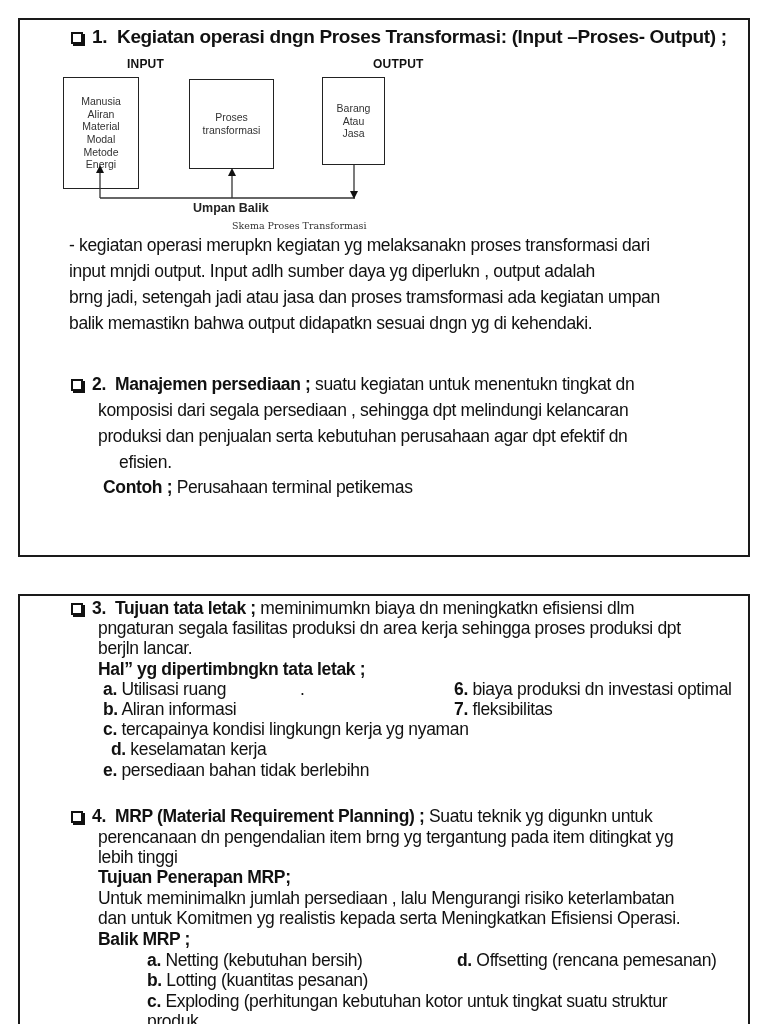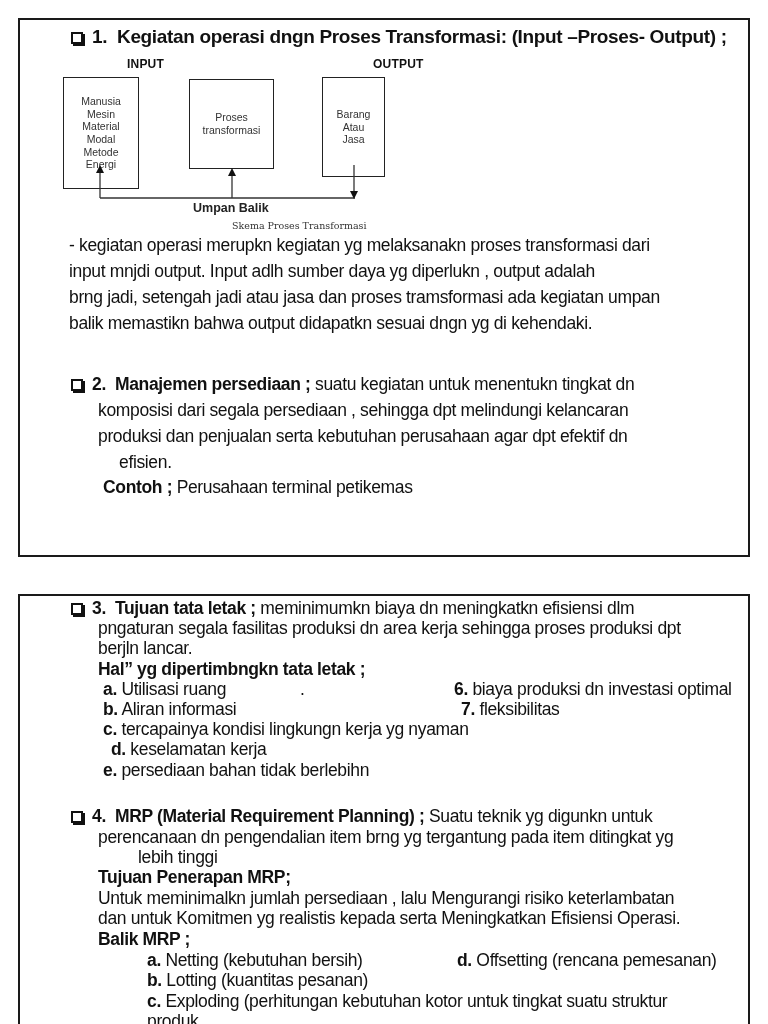--- a/index.html
+++ b/index.html
@@ -47,33 +47,33 @@
 <div class="txt big" style="left:28px; top:26px;">
   <span class="checkbox"></span><b>1.</b>&nbsp;&nbsp;<b>Kegiatan operasi dngn Proses Transformasi: (Input –Proses- Output) ;</b>
 </div>
 
 <div>
   <div class="diag-label" style="left:82px; top:57px;">INPUT</div>
   <div class="diag-label" style="left:328px; top:57px;">OUTPUT</div>
 
   <div class="box" style="left:63px; top:77px; width:76px; height:112px;">
     <span>Manusia</span>
-    <span>Mesin</span>
+    <span>Aliran</span>
     <span>Material</span>
     <span>Modal</span>
     <span>Metode</span>
     <span>Energi</span>
   </div>
 
   <div class="box" style="left:189px; top:79px; width:85px; height:90px;">
     <span>Proses</span>
     <span>transformasi</span>
   </div>
 
-  <div class="box" style="left:322px; top:77px; width:63px; height:100px;">
+  <div class="box" style="left:322px; top:77px; width:63px; height:88px;">
     <span>Barang</span>
     <span>Atau</span>
     <span>Jasa</span>
   </div>
 
   <svg class="lines" width="768" height="240">
     <g stroke="#333" stroke-width="1.3" fill="none">
       <line x1="100" y1="172" x2="100" y2="198"></line>
       <line x1="232" y1="175" x2="232" y2="198"></line>
       <line x1="354" y1="165" x2="354" y2="192"></line>
@@ -120,29 +120,29 @@
   <div class="txt med" style="left:55px; top:659px;"><b>Hal” yg dipertimbngkn tata letak ;</b></div>
 
   <div class="txt med" style="left:60px; top:679px;"><b>a.</b><span> Utilisasi ruang</span></div>
   <div class="txt med" style="left:257px; top:679px;">.</div>
   <div class="txt med" style="left:60px; top:699px;"><b>b.</b><span> Aliran informasi</span></div>
   <div class="txt med" style="left:60px; top:719px;"><b>c.</b><span> tercapainya kondisi lingkungn kerja yg nyaman</span></div>
   <div class="txt med" style="left:68px; top:739px;"><b>d.</b><span> keselamatan kerja</span></div>
   <div class="txt med" style="left:60px; top:760px;"><b>e.</b><span> persediaan bahan tidak berlebihn</span></div>
 
   <div class="txt med" style="left:411px; top:679px;"><b>6.</b><span> biaya produksi dn investasi optimal</span></div>
-  <div class="txt med" style="left:411px; top:699px;margin-left:7px;"><b>7.</b><span> fleksibilitas</span></div>
+  <div class="txt med" style="left:411px; top:699px;"><b>7.</b><span> fleksibilitas</span></div>
 </div>
 
 <div>
   <div class="txt med" style="left:28px; top:806px;">
     <span class="checkbox"></span><b>4.</b>&nbsp;&nbsp;<b>MRP (Material Requirement Planning) ;</b><span> Suatu teknik yg digunkn untuk</span>
   </div>
   <div class="txt med" style="left:55px; top:827px;">perencanaan dn pengendalian item brng yg tergantung pada item ditingkat yg</div>
-  <div class="txt med" style="left:55px; top:847px;margin-left:40px;">lebih tinggi</div>
+  <div class="txt med" style="left:55px; top:847px;">lebih tinggi</div>
   <div class="txt med" style="left:55px; top:867px;"><b>Tujuan Penerapan MRP;</b></div>
   <div class="txt med" style="left:55px; top:888px;">Untuk meminimalkn jumlah persediaan , lalu Mengurangi risiko keterlambatan</div>
   <div class="txt med" style="left:55px; top:908px;">dan untuk Komitmen yg realistis kepada serta Meningkatkan Efisiensi Operasi.</div>
   <div class="txt med" style="left:55px; top:929px;"><b>Balik MRP ;</b></div>
 
   <div class="txt med" style="left:104px; top:950px;"><b>a.</b><span> Netting (kebutuhan bersih)</span></div>
   <div class="txt med" style="left:414px; top:950px;"><b>d.</b><span> Offsetting (rencana pemesanan)</span></div>
   <div class="txt med" style="left:104px; top:970px;"><b>b.</b><span> Lotting (kuantitas pesanan)</span></div>
   <div class="txt med" style="left:104px; top:991px;"><b>c.</b><span> Exploding (perhitungan kebutuhan kotor untuk tingkat suatu struktur</span></div>
   <div class="txt med" style="left:104px; top:1011px;">produk</div>

